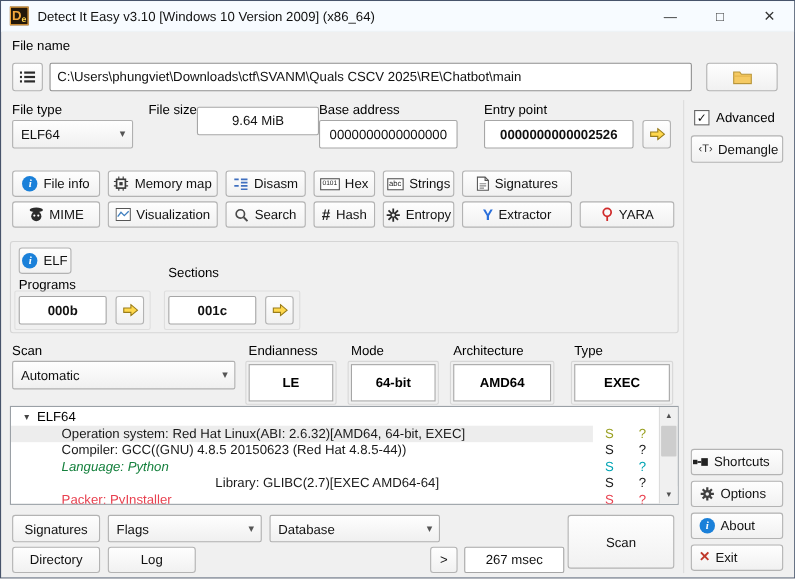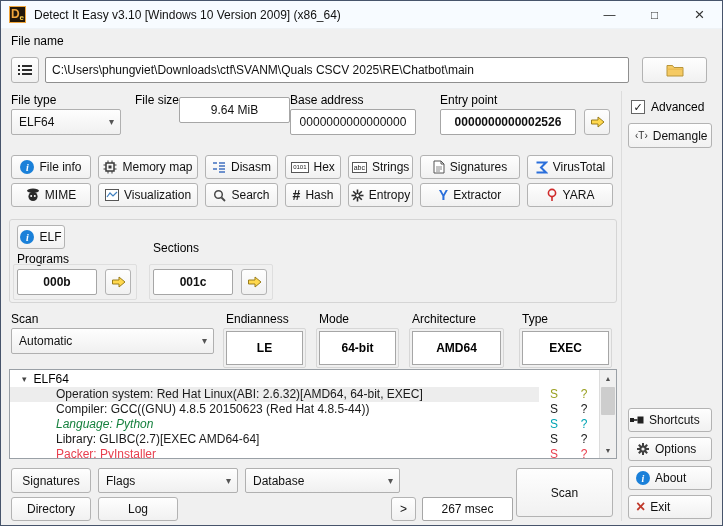--- a/index.html
+++ b/index.html
@@ -178,26 +178,20 @@
           <path d="M1,1 h7 l3,3 v9 h-10 z" fill="#fff" stroke="#555"></path>
           <path d="M8,1 v3 h3" fill="none" stroke="#555"></path>
           <g stroke="#888">
             <line x1="3" y1="7" x2="9" y2="7"></line>
             <line x1="3" y1="9" x2="9" y2="9"></line>
             <line x1="3" y1="11" x2="7" y2="11"></line>
           </g>
         </svg>
       <span>Signatures</span>
     </div>
-    <div class="btn tbtn c7">
-      <svg width="13" height="13" viewBox="0 0 13 13">
-          <path d="M1.5,1.5 H11 L6,6.5 L11,11.5 H1.5" fill="none" stroke="#2a6fdb" stroke-width="2"></path>
-        </svg>
-      <span>VirusTotal</span>
-    </div>
   </div>
 
   <div class="toolrow" style="top:182px;">
     <div class="btn tbtn c1">
       <svg width="14" height="14" viewBox="0 0 14 14">
           <ellipse cx="7" cy="2.8" rx="6" ry="2.2" fill="#2b2b2b"></ellipse>
           <circle cx="7" cy="8.5" r="4.6" fill="#2b2b2b"></circle>
           <circle cx="5.2" cy="8" r="1" fill="#fff"></circle>
           <circle cx="8.8" cy="8" r="1" fill="#fff"></circle>
         </svg>
@@ -305,21 +299,21 @@
         <div class="ltext" style="color: rgb(26, 26, 26);">Compiler: GCC((GNU) 4.8.5 20150623 (Red Hat 4.8.5-44))</div>
         <div class="lcol" style="color: rgb(26, 26, 26);">S</div>
         <div class="lcol" style="color: rgb(26, 26, 26);">?</div>
       </div>
       <div class="lrow">
         <div class="ltext" style="color: #15803d; font-style: italic;">Language: Python</div>
         <div class="lcol" style="color: rgb(0, 164, 180);">S</div>
         <div class="lcol" style="color: rgb(0, 164, 180);">?</div>
       </div>
       <div class="lrow">
-        <div class="ltext" style="color: rgb(26, 26, 26);">Library: GLIBC(2.7)[EXEC AMD64-64]</div>
+        <div class="ltext" style="color: rgb(26, 26, 26); text-align: center;">Library: GLIBC(2.7)[EXEC AMD64-64]</div>
         <div class="lcol" style="color: rgb(26, 26, 26);">S</div>
         <div class="lcol" style="color: rgb(26, 26, 26);">?</div>
       </div>
       <div class="lrow">
         <div class="ltext" style="color: rgb(232, 64, 79);">Packer: PyInstaller</div>
         <div class="lcol" style="color: rgb(232, 64, 79);">S</div>
         <div class="lcol" style="color: rgb(232, 64, 79);">?</div>
       </div>
     </div>
     <div class="vscroll">

